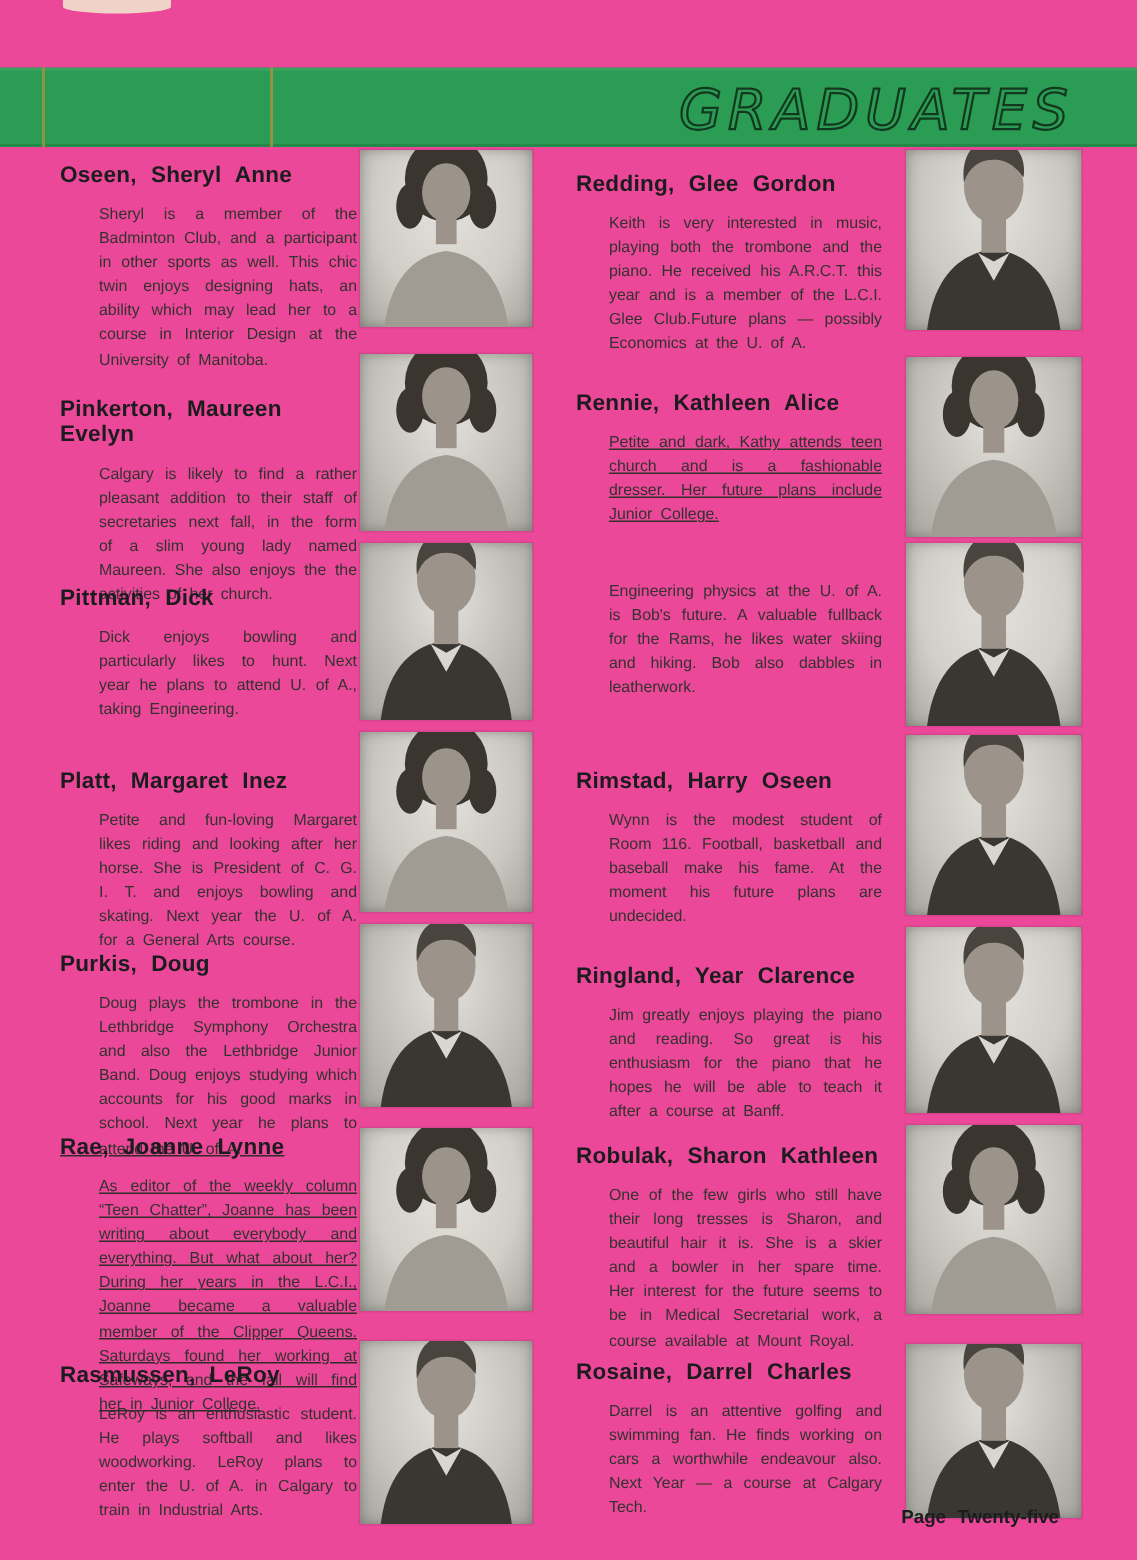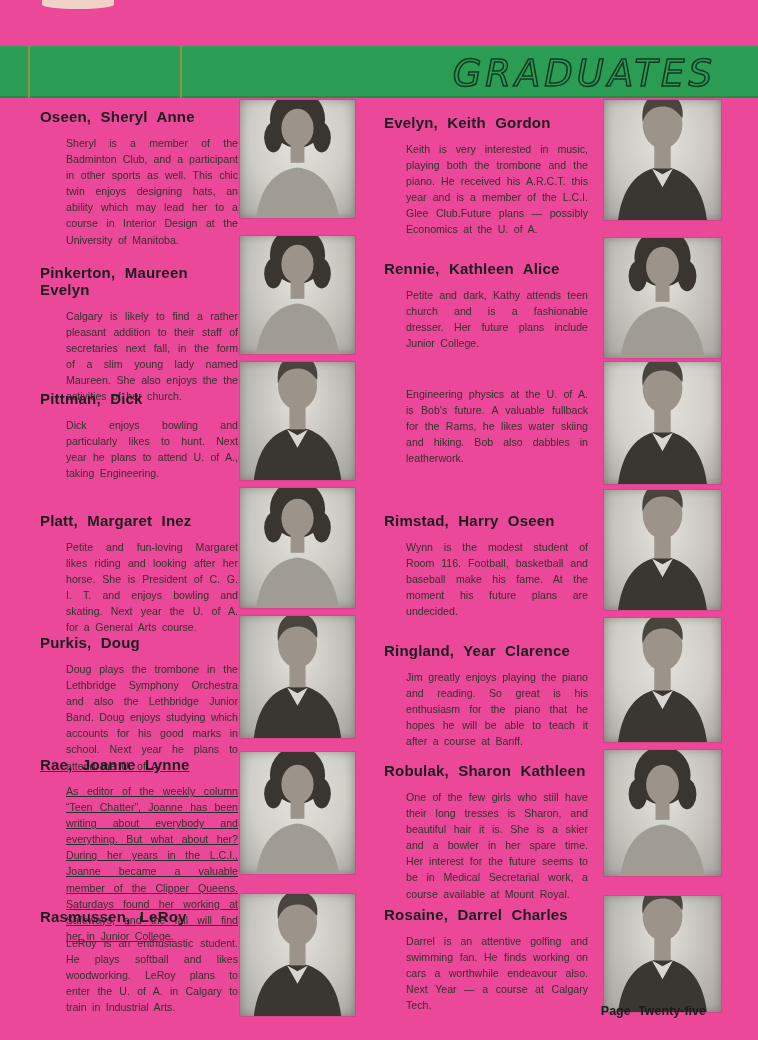--- a/index.html
+++ b/index.html
@@ -145,35 +145,35 @@
       <div class="portrait" style="left: 240px; top: 894px; width: 115px; height: 122px; background: radial-gradient(at 50% 32%, rgb(228, 226, 220) 0%, rgb(199, 197, 190) 58%, rgb(165, 163, 157) 100%);">
         <svg viewBox="0 0 100 120" preserveAspectRatio="xMidYMax slice">
           <path d="M12 120 C16 88 32 76 50 74 C68 76 84 88 88 120 Z" fill="#3a3733"></path>
           <path d="M41 76 L50 92 L59 76 L50 81 Z" fill="#d8d6d0"></path>
           <rect x="43" y="54" width="14" height="22" fill="#9c948a"></rect>
           <ellipse cx="50" cy="38" rx="17" ry="21" fill="#9c948a"></ellipse>
           <path d="M33 36 C31 18 41 11 50 11 C60 11 69 19 67 33 C61 25 56 23 50 23 C42 23 36 27 33 36 Z" fill="#4a443e"></path>
         </svg>
       </div>
       <div class="entry-text" style="left: 384px; top: 114px; width: 204px;">
-        <h3 class="entry-name">Evelyn, Keith Gordon</h3>
+        <h3 class="entry-name">Redding, Glee Gordon</h3>
         <p class="entry-bio" style="padding-left: 22px;">Keith is very interested in music, playing both the trombone and the piano. He received his A.R.C.T. this year and is a member of the L.C.I. Glee Club.Future plans — possibly Economics at the U. of A.</p>
       </div>
       <div class="portrait" style="left: 604px; top: 100px; width: 117px; height: 120px; background: radial-gradient(at 50% 32%, rgb(228, 226, 220) 0%, rgb(202, 200, 193) 58%, rgb(165, 163, 157) 100%);">
         <svg viewBox="0 0 100 120" preserveAspectRatio="xMidYMax slice">
           <path d="M12 120 C16 88 32 76 50 74 C68 76 84 88 88 120 Z" fill="#3a3733"></path>
           <path d="M41 76 L50 92 L59 76 L50 81 Z" fill="#d8d6d0"></path>
           <rect x="43" y="54" width="14" height="22" fill="#9c948a"></rect>
           <ellipse cx="50" cy="38" rx="17" ry="21" fill="#9c948a"></ellipse>
           <path d="M33 36 C31 18 41 11 50 11 C60 11 69 19 67 33 C61 25 56 23 50 23 C42 23 36 27 33 36 Z" fill="#4a443e"></path>
         </svg>
       </div>
       <div class="entry-text" style="left: 384px; top: 260px; width: 204px;">
         <h3 class="entry-name">Rennie, Kathleen Alice</h3>
-        <p class="entry-bio" style="padding-left: 22px;">Petite and dark, Kathy attends teen church and is a fashionable dresser. Her future plans include Junior College.</p>
+        <p class="entry-bio" style="padding-left: 22px; text-decoration: underline;">Petite and dark, Kathy attends teen church and is a fashionable dresser. Her future plans include Junior College.</p>
       </div>
       <div class="portrait" style="left: 604px; top: 238px; width: 117px; height: 120px; background: radial-gradient(at 50% 32%, rgb(228, 226, 220) 0%, rgb(193, 191, 184) 58%, rgb(165, 163, 157) 100%);">
         <svg viewBox="0 0 100 120" preserveAspectRatio="xMidYMax slice">
           <ellipse cx="50" cy="34" rx="24" ry="25" fill="#3b3530"></ellipse>
           <ellipse cx="29" cy="50" rx="8" ry="13" fill="#3b3530"></ellipse>
           <ellipse cx="71" cy="50" rx="8" ry="13" fill="#3b3530"></ellipse>
           <ellipse cx="50" cy="42" rx="14" ry="17" fill="#9c948a"></ellipse>
           <rect x="44" y="54" width="12" height="18" fill="#9c948a"></rect>
           <path d="M14 120 C18 90 33 78 50 76 C67 78 82 90 86 120 Z" fill="#a09c94"></path>
         </svg>

